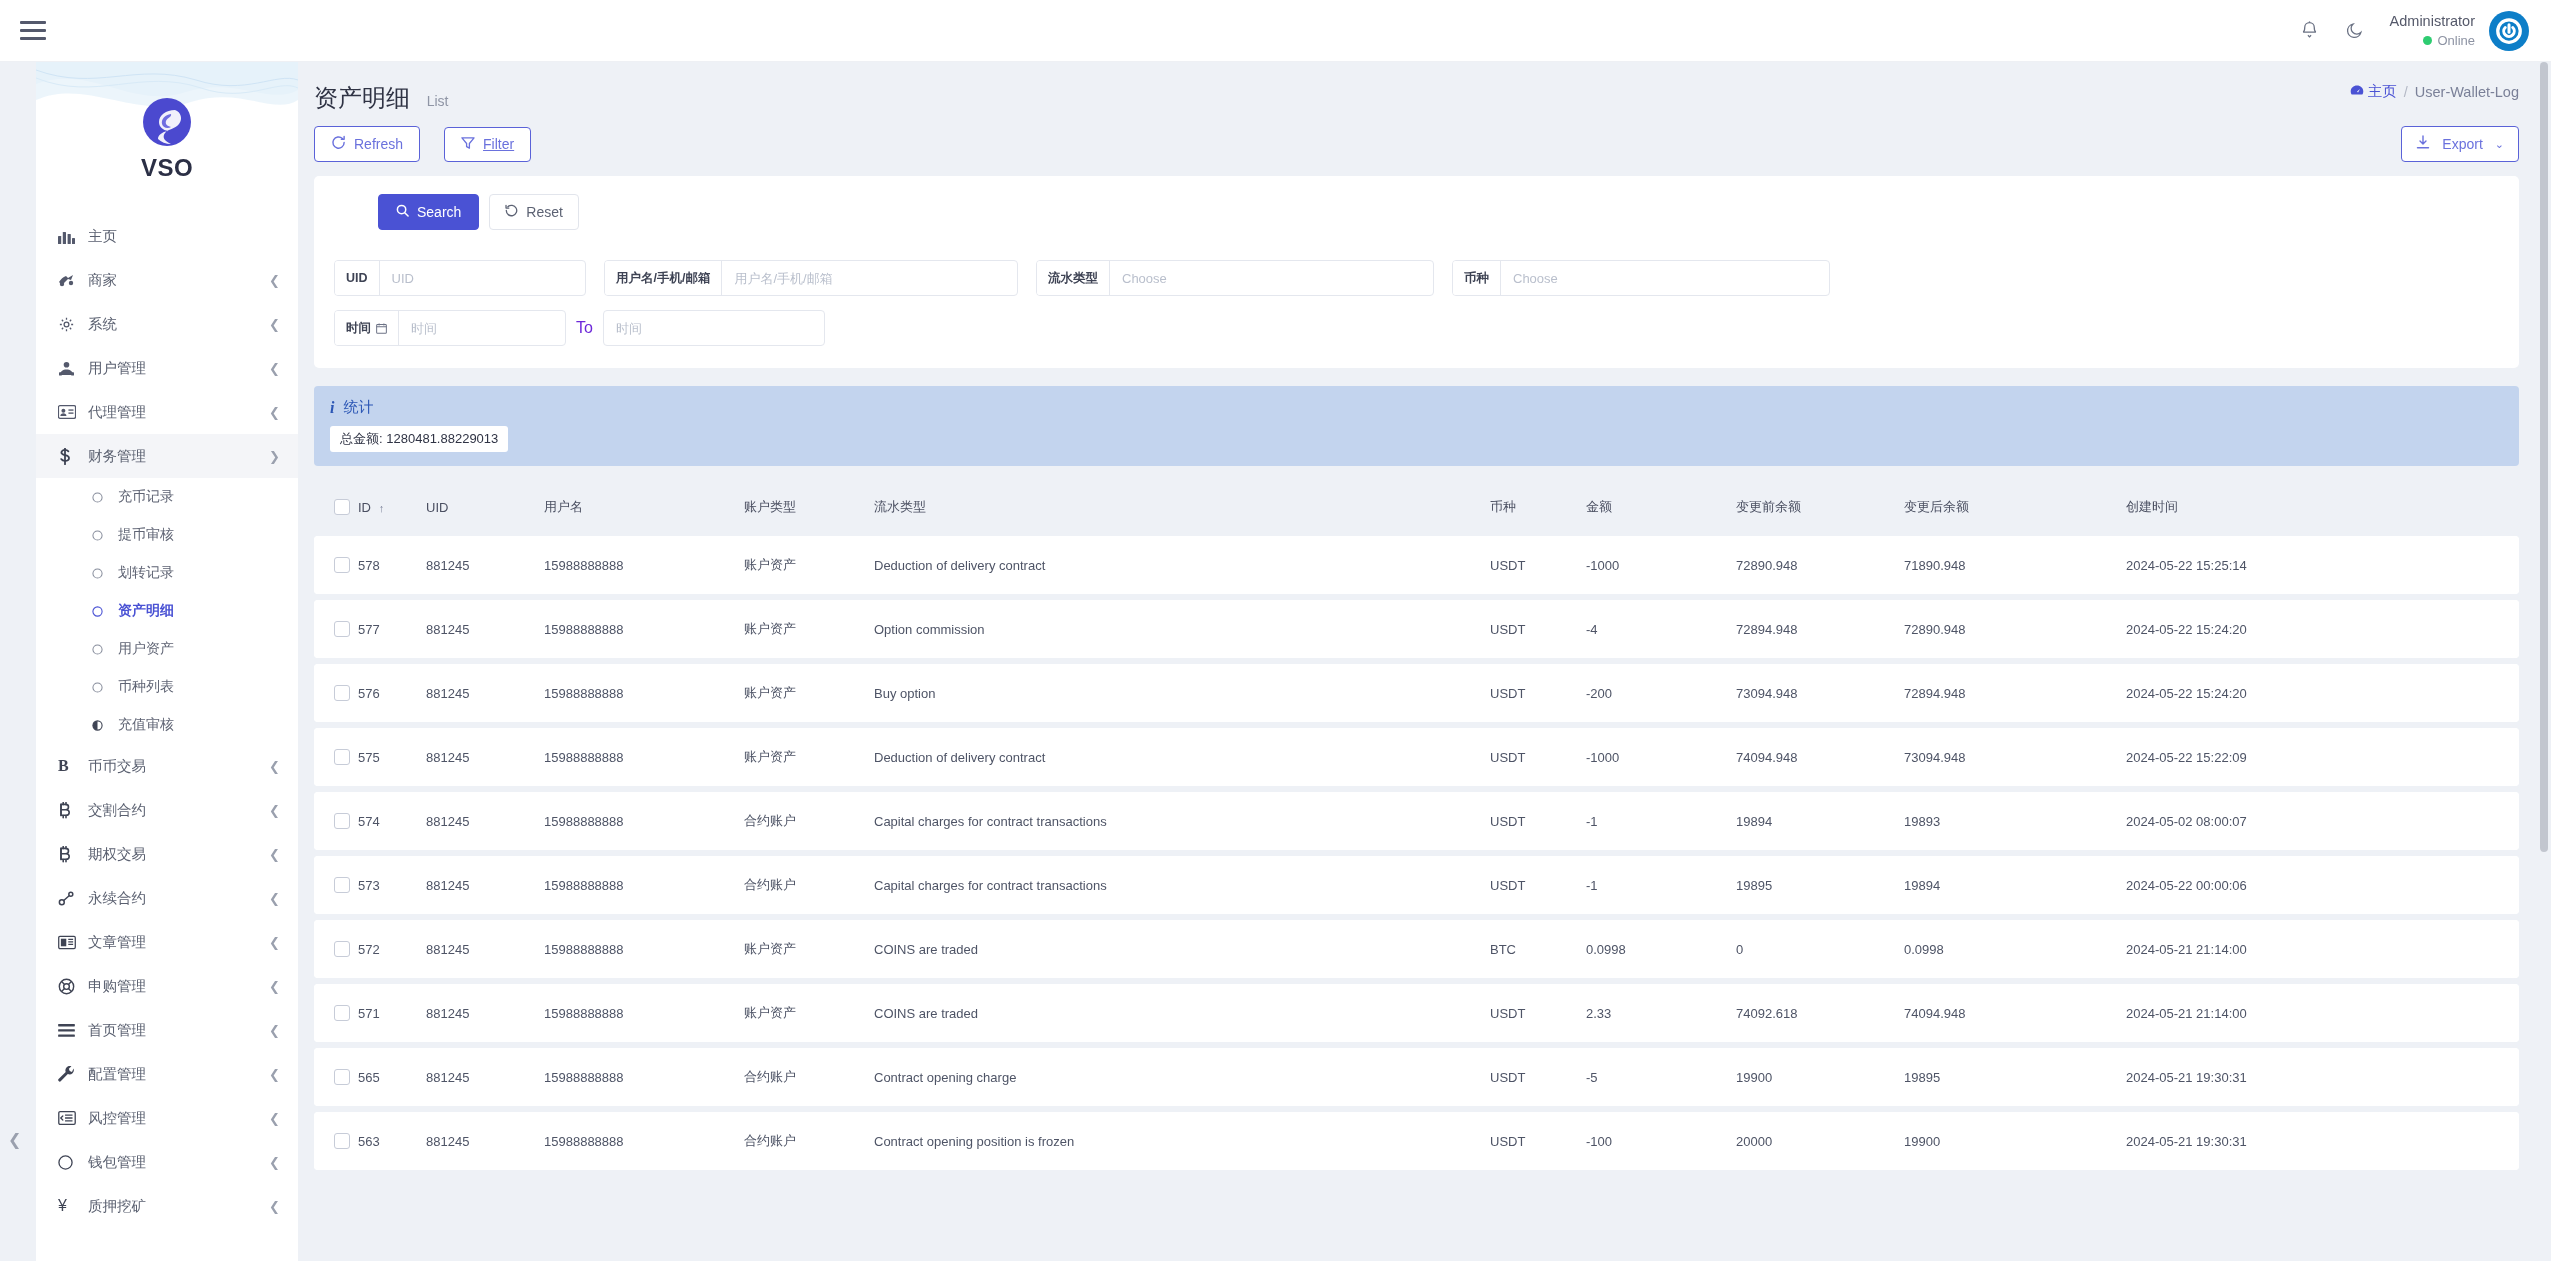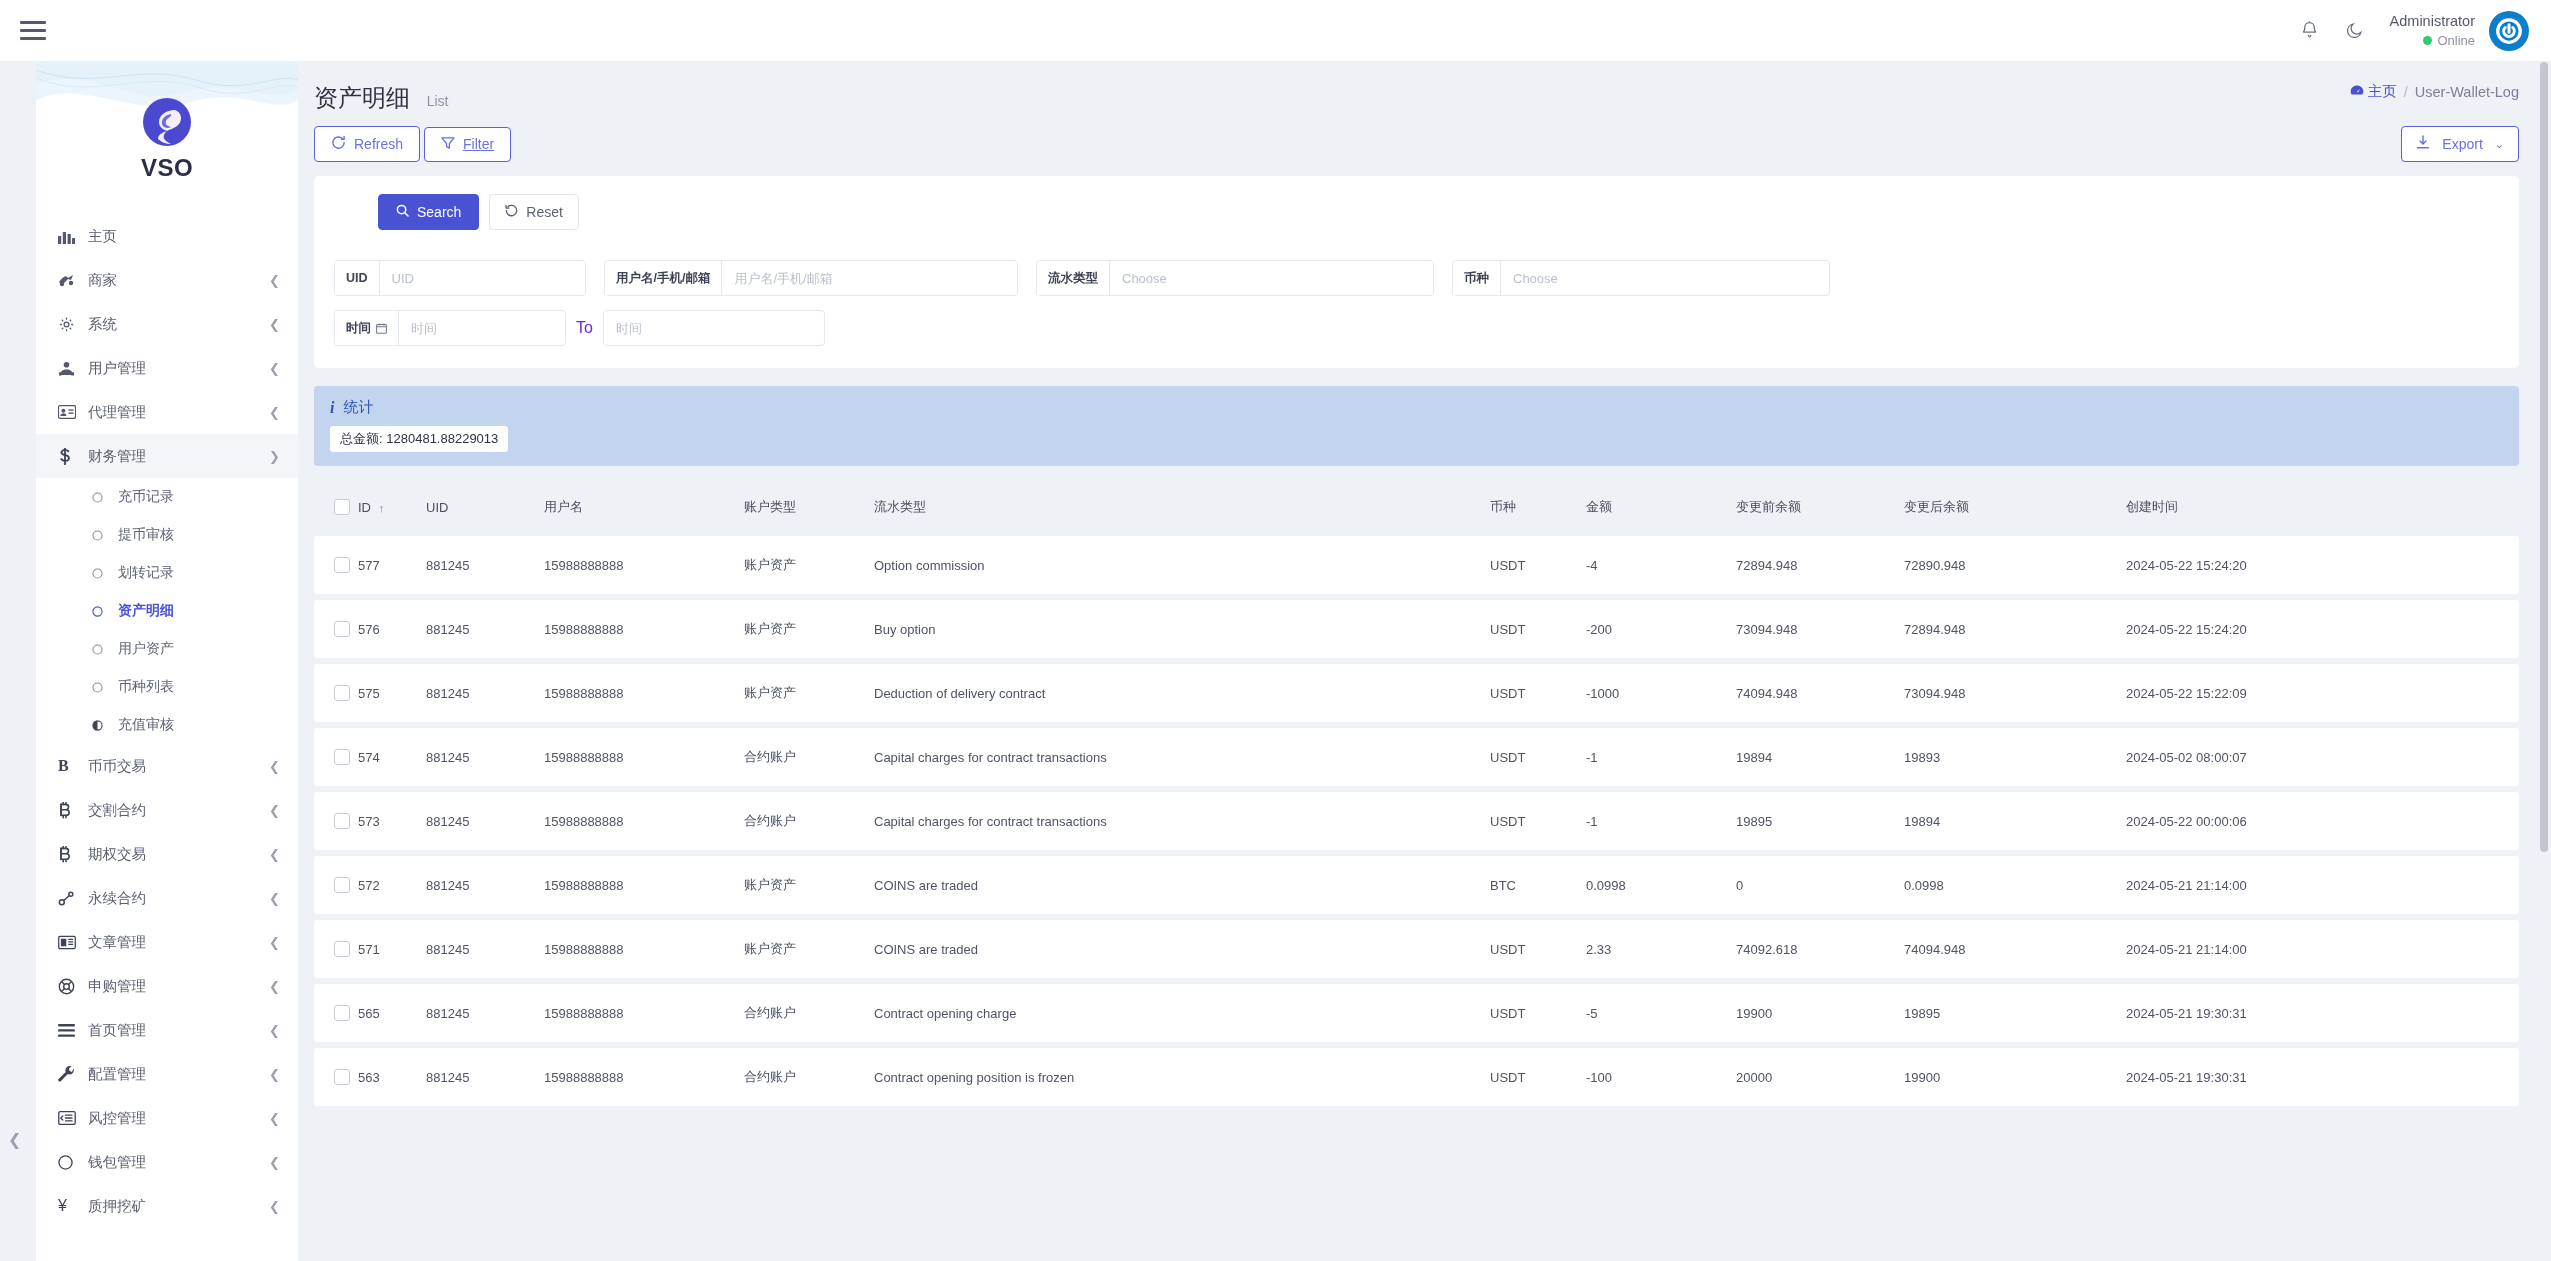--- a/index.html
+++ b/index.html
@@ -75,21 +75,21 @@
   .bc-home { color: #4a52d4; display: flex; align-items: center; gap: 4px; cursor: pointer; }
   .bc-sep { color: #b4b9c6; }
   .bc-cur { color: #7a8098; }
 
   .head-actions { display: flex; align-items: center; padding: 12px 18px 0 16px; }
   .btn {
     display: inline-flex; align-items: center; gap: 8px; font-size: 14px;
     border-radius: 4px; cursor: pointer; background: #fff; white-space: nowrap;
   }
   .btn-outline { border: 1px solid #5a62d8; color: #6a71dd; padding: 8px 16px; }
-  .btn-outline + .btn-outline { margin-left: 4px; text-decoration: underline; }
+  .btn-outline + .btn-outline { margin-left: 24px; text-decoration: underline; }
   .export-wrap { margin-left: auto; }
   .btn-export { border: 1px solid #5a62d8; color: #6a71dd; padding: 8px 14px; gap: 12px; }
   .chev { font-size: 11px; }
 
   .card {
     background: #fff; border-radius: 5px; margin: 14px 18px 0 16px; padding: 18px 20px 22px;
   }
   .search-row { display: flex; align-items: center; gap: 10px; margin-left: 44px; }
   .btn-primary { background: #4a52d4; color: #fff; border: 1px solid #4a52d4; padding: 9px 17px; }
   .btn-reset { border: 1px solid #e2e5ec; color: #5c6273; padding: 9px 15px; background:#fff; }
@@ -636,20 +636,33 @@
           <th class="col-coin">币种</th>
           <th class="col-amt">金额</th>
           <th class="col-bef">变更前余额</th>
           <th class="col-aft">变更后余额</th>
           <th class="col-time">创建时间</th>
         </tr>
       </thead>
       <tbody id="tbody">
           <tr>
             <td class="col-chk c-check"><span class="cbx"></span></td>
+            <td class="col-id">578</td>
+            <td class="col-uid">881245</td>
+            <td class="col-name">15988888888</td>
+            <td class="col-acct">账户资产</td>
+            <td class="col-flow">Deduction of delivery contract</td>
+            <td class="col-coin">USDT</td>
+            <td class="col-amt amt-neg">-1000</td>
+            <td class="col-bef">72890.948</td>
+            <td class="col-aft">71890.948</td>
+            <td class="col-time">2024-05-22 15:25:14</td>
+          </tr>
+          <tr>
+            <td class="col-chk c-check"><span class="cbx"></span></td>
             <td class="col-id">577</td>
             <td class="col-uid">881245</td>
             <td class="col-name">15988888888</td>
             <td class="col-acct">账户资产</td>
             <td class="col-flow">Option commission</td>
             <td class="col-coin">USDT</td>
             <td class="col-amt amt-neg">-4</td>
             <td class="col-bef">72894.948</td>
             <td class="col-aft">72890.948</td>
             <td class="col-time">2024-05-22 15:24:20</td>

